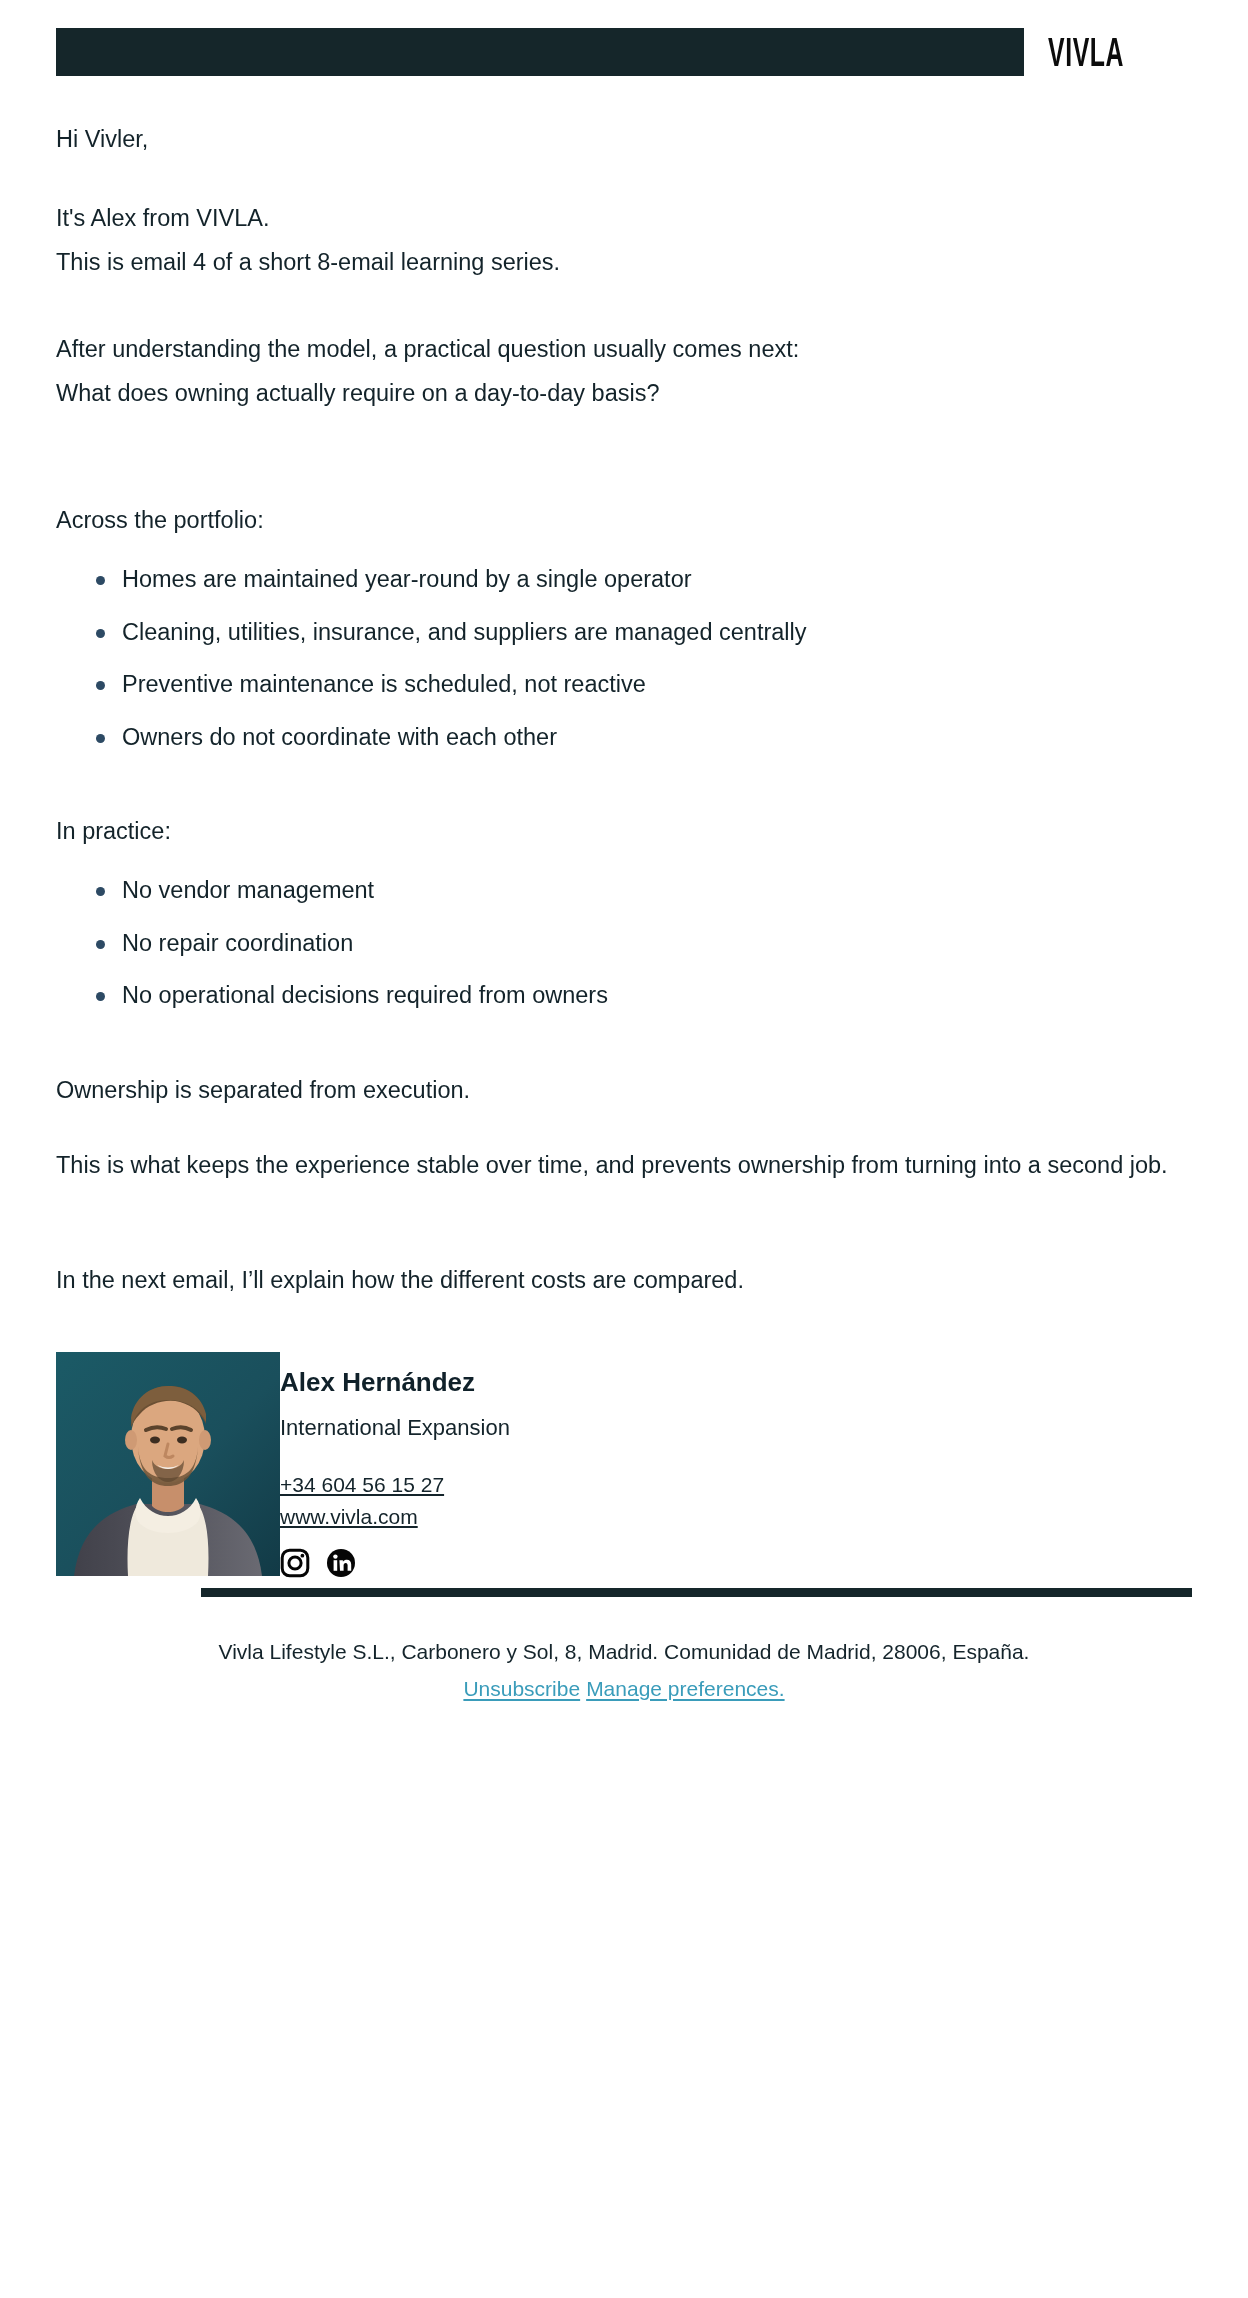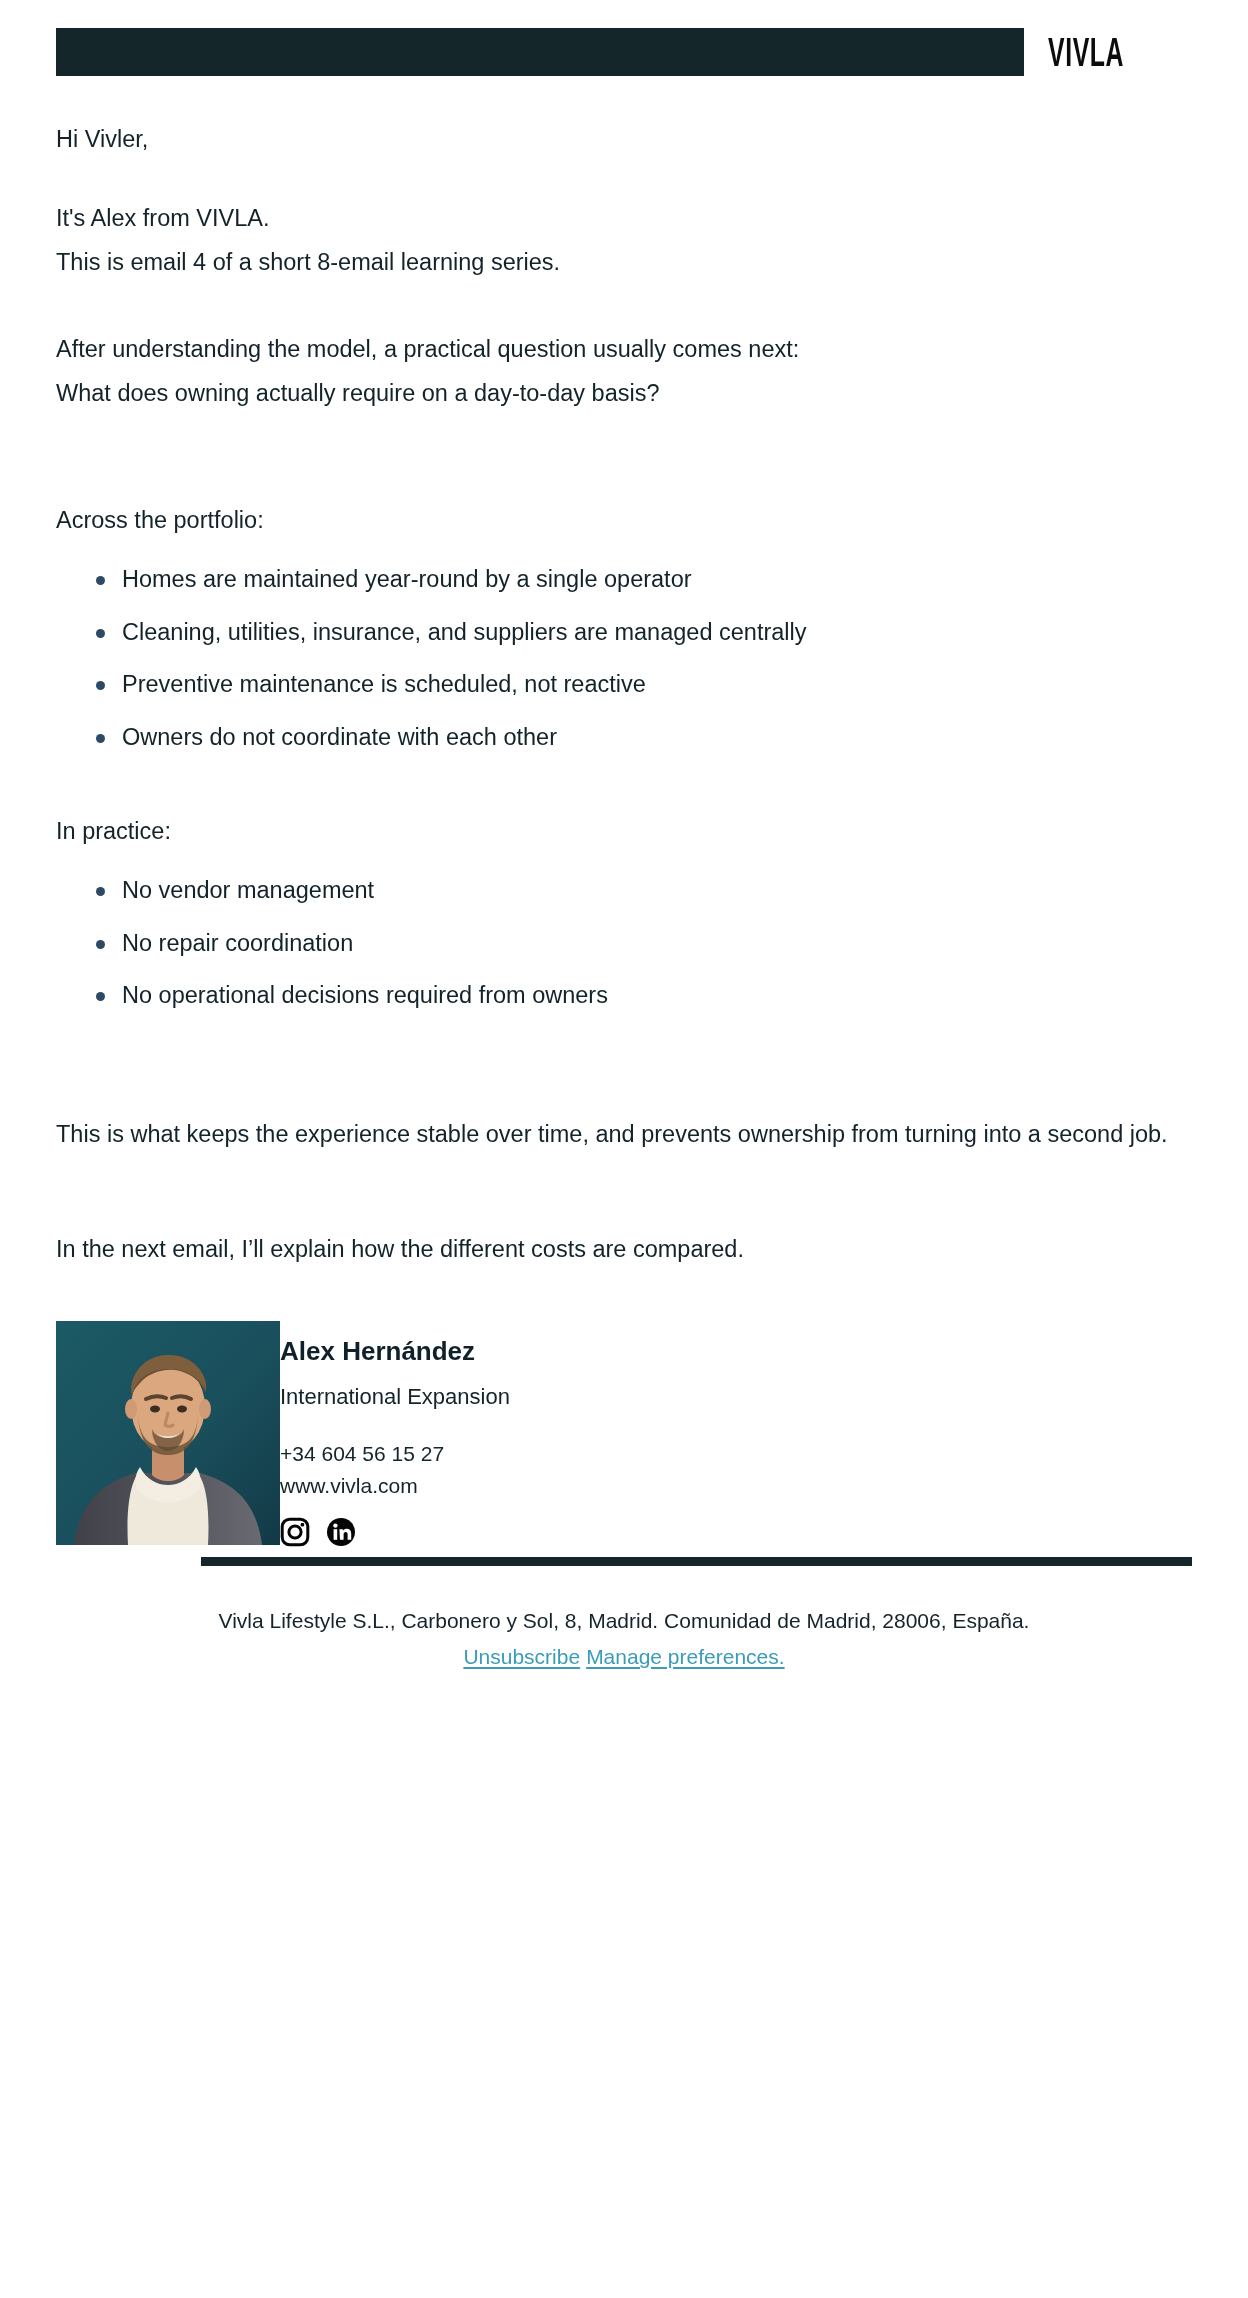--- a/index.html
+++ b/index.html
@@ -144,20 +144,21 @@
     font-size: 22px;
     color: #14242b;
     line-height: 1.3;
     margin: 0 0 26px 0;
   }
   .sig-phone, .sig-web {
     font-size: 21px;
     color: #14242b;
     line-height: 1.5;
     margin: 0;
+    text-decoration: underline;
   }
   .social-row {
     margin-top: 16px;
     display: flex;
     align-items: center;
     gap: 16px;
   }
   .social-icon {
     display: inline-flex;
     width: 30px;
@@ -251,20 +252,21 @@
     <div class="spacer-28"></div>
 
     <ul class="bullets">
       <li>No vendor management</li>
       <li>No repair coordination</li>
       <li>No operational decisions required from owners</li>
     </ul>
 
     <div class="spacer-64"></div>
 
+    <p class="para">Ownership is separated from execution.</p>
 
     <div class="spacer-40"></div>
 
     <p class="wide-para">This is what keeps the experience stable over time, and prevents ownership from turning into a second job.</p>
 
     <div class="spacer-40"></div>
 
 
     <div class="spacer-40"></div>
 

